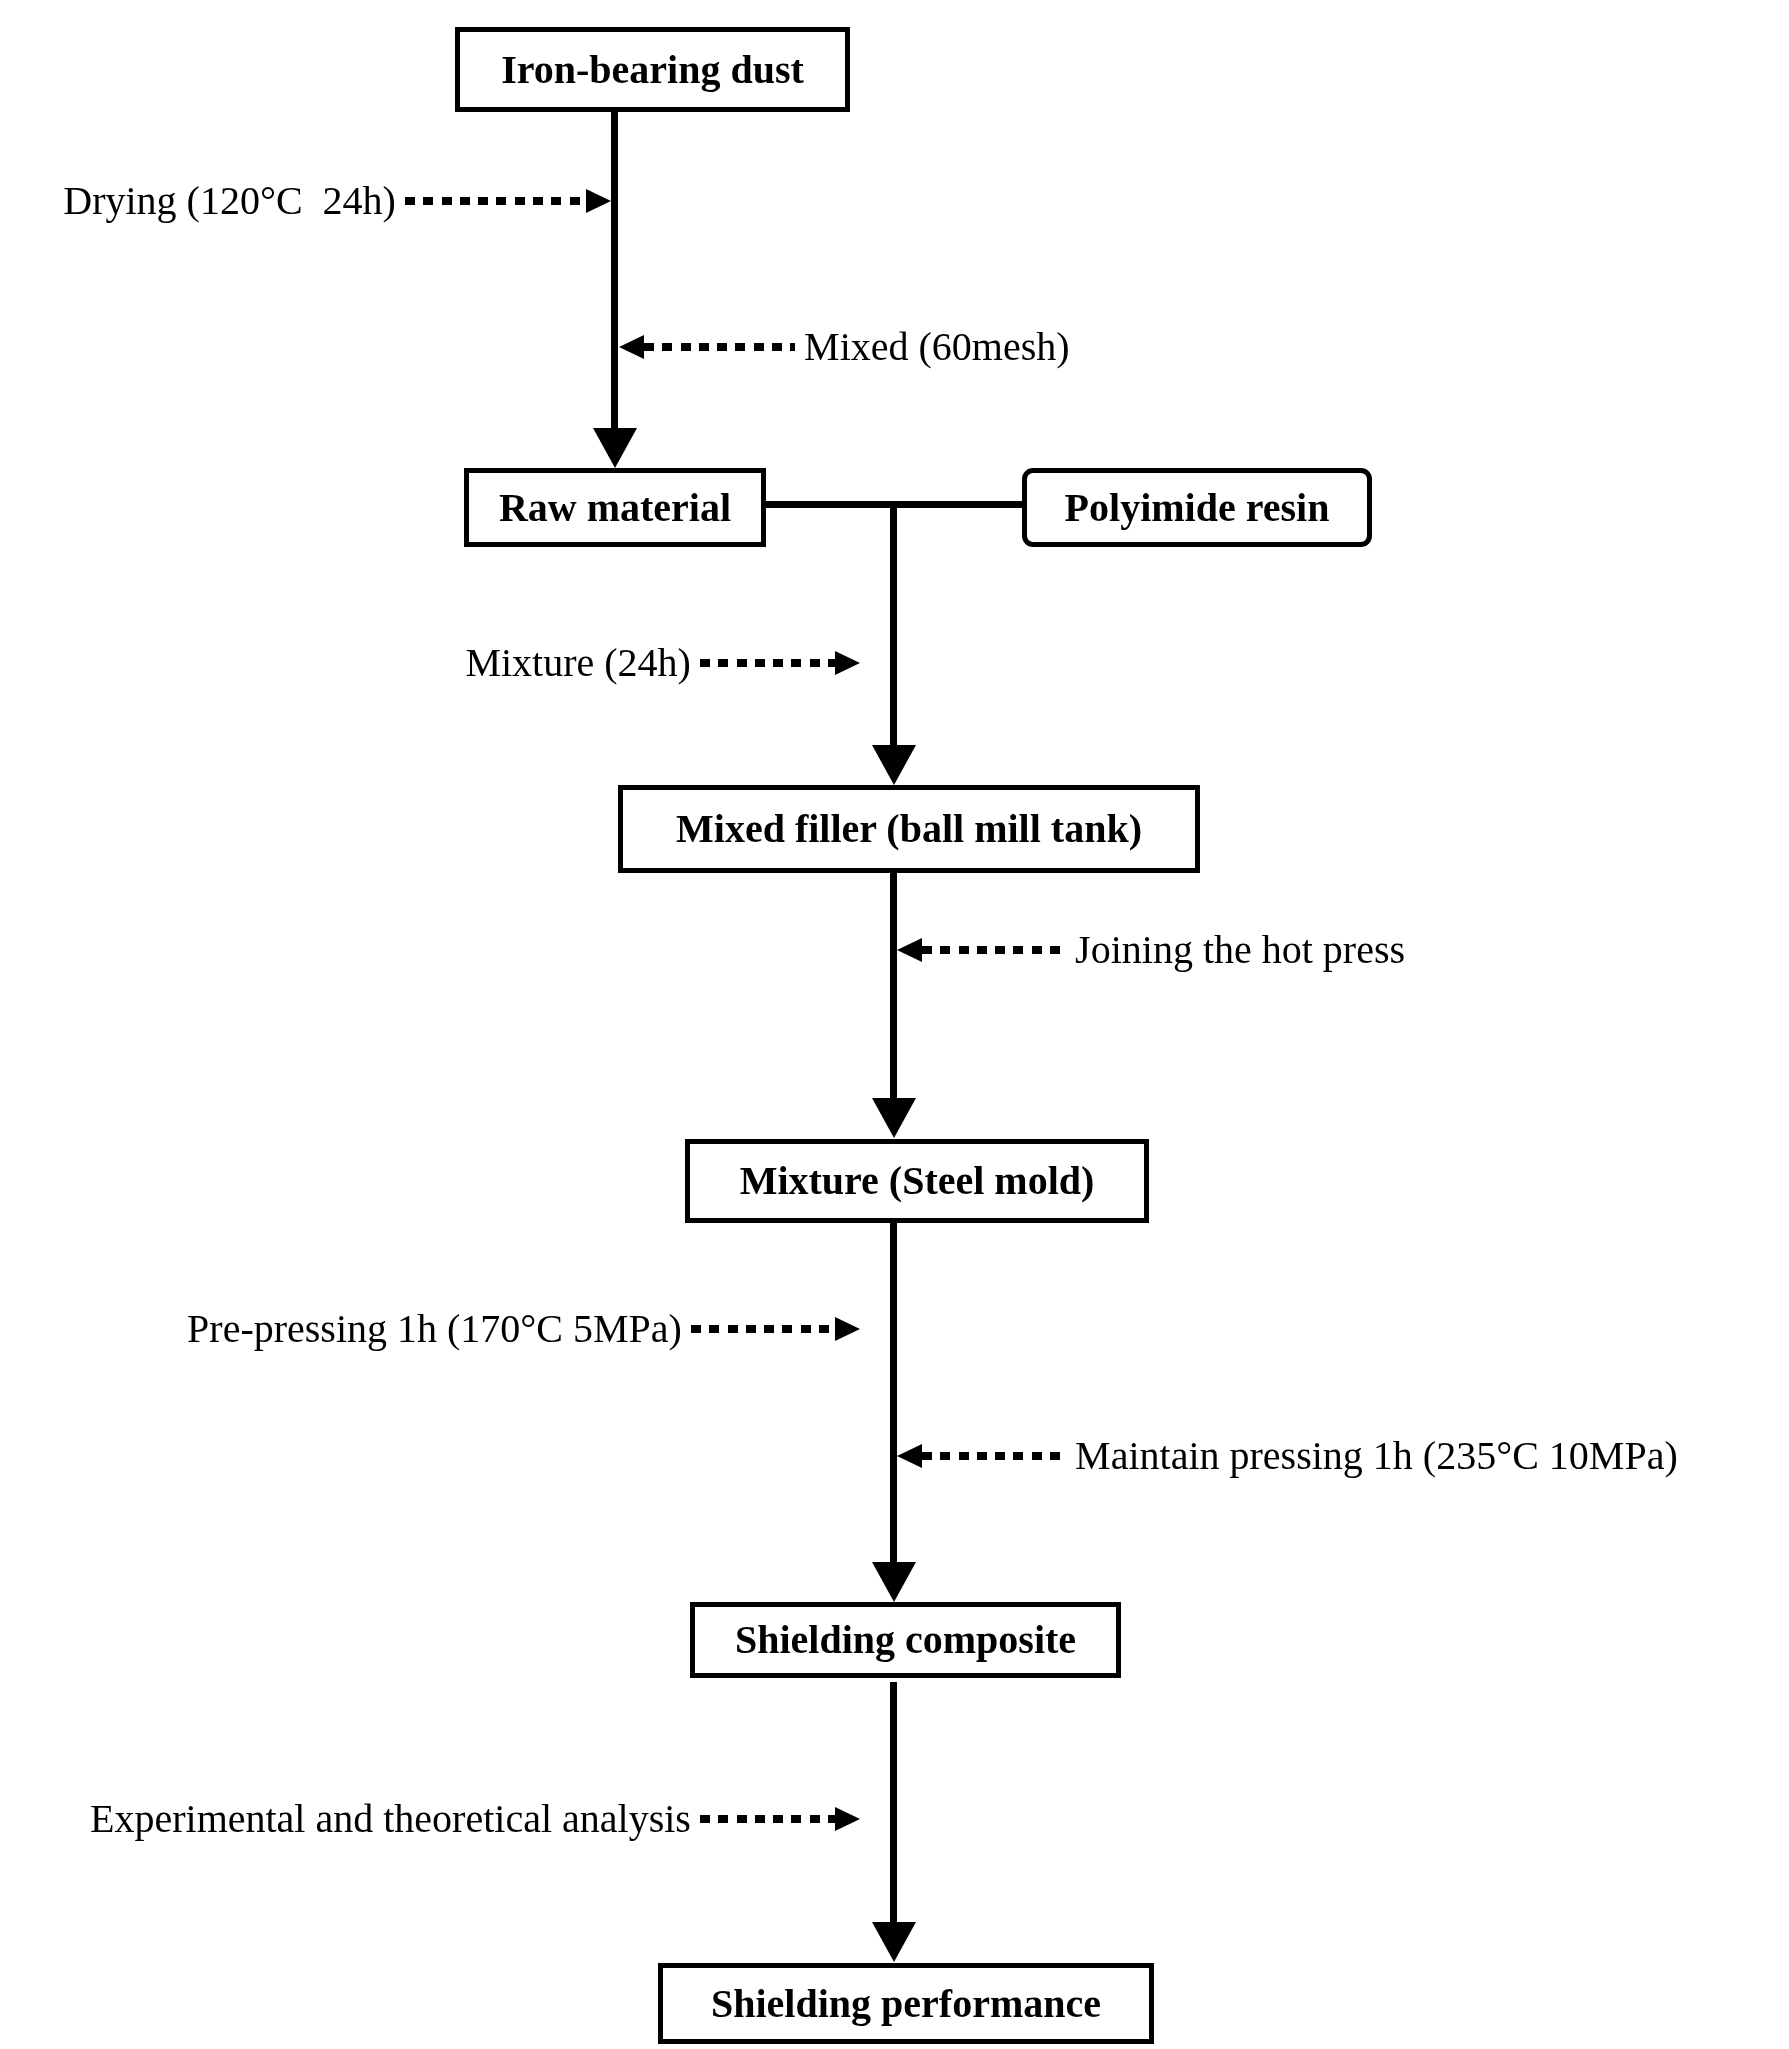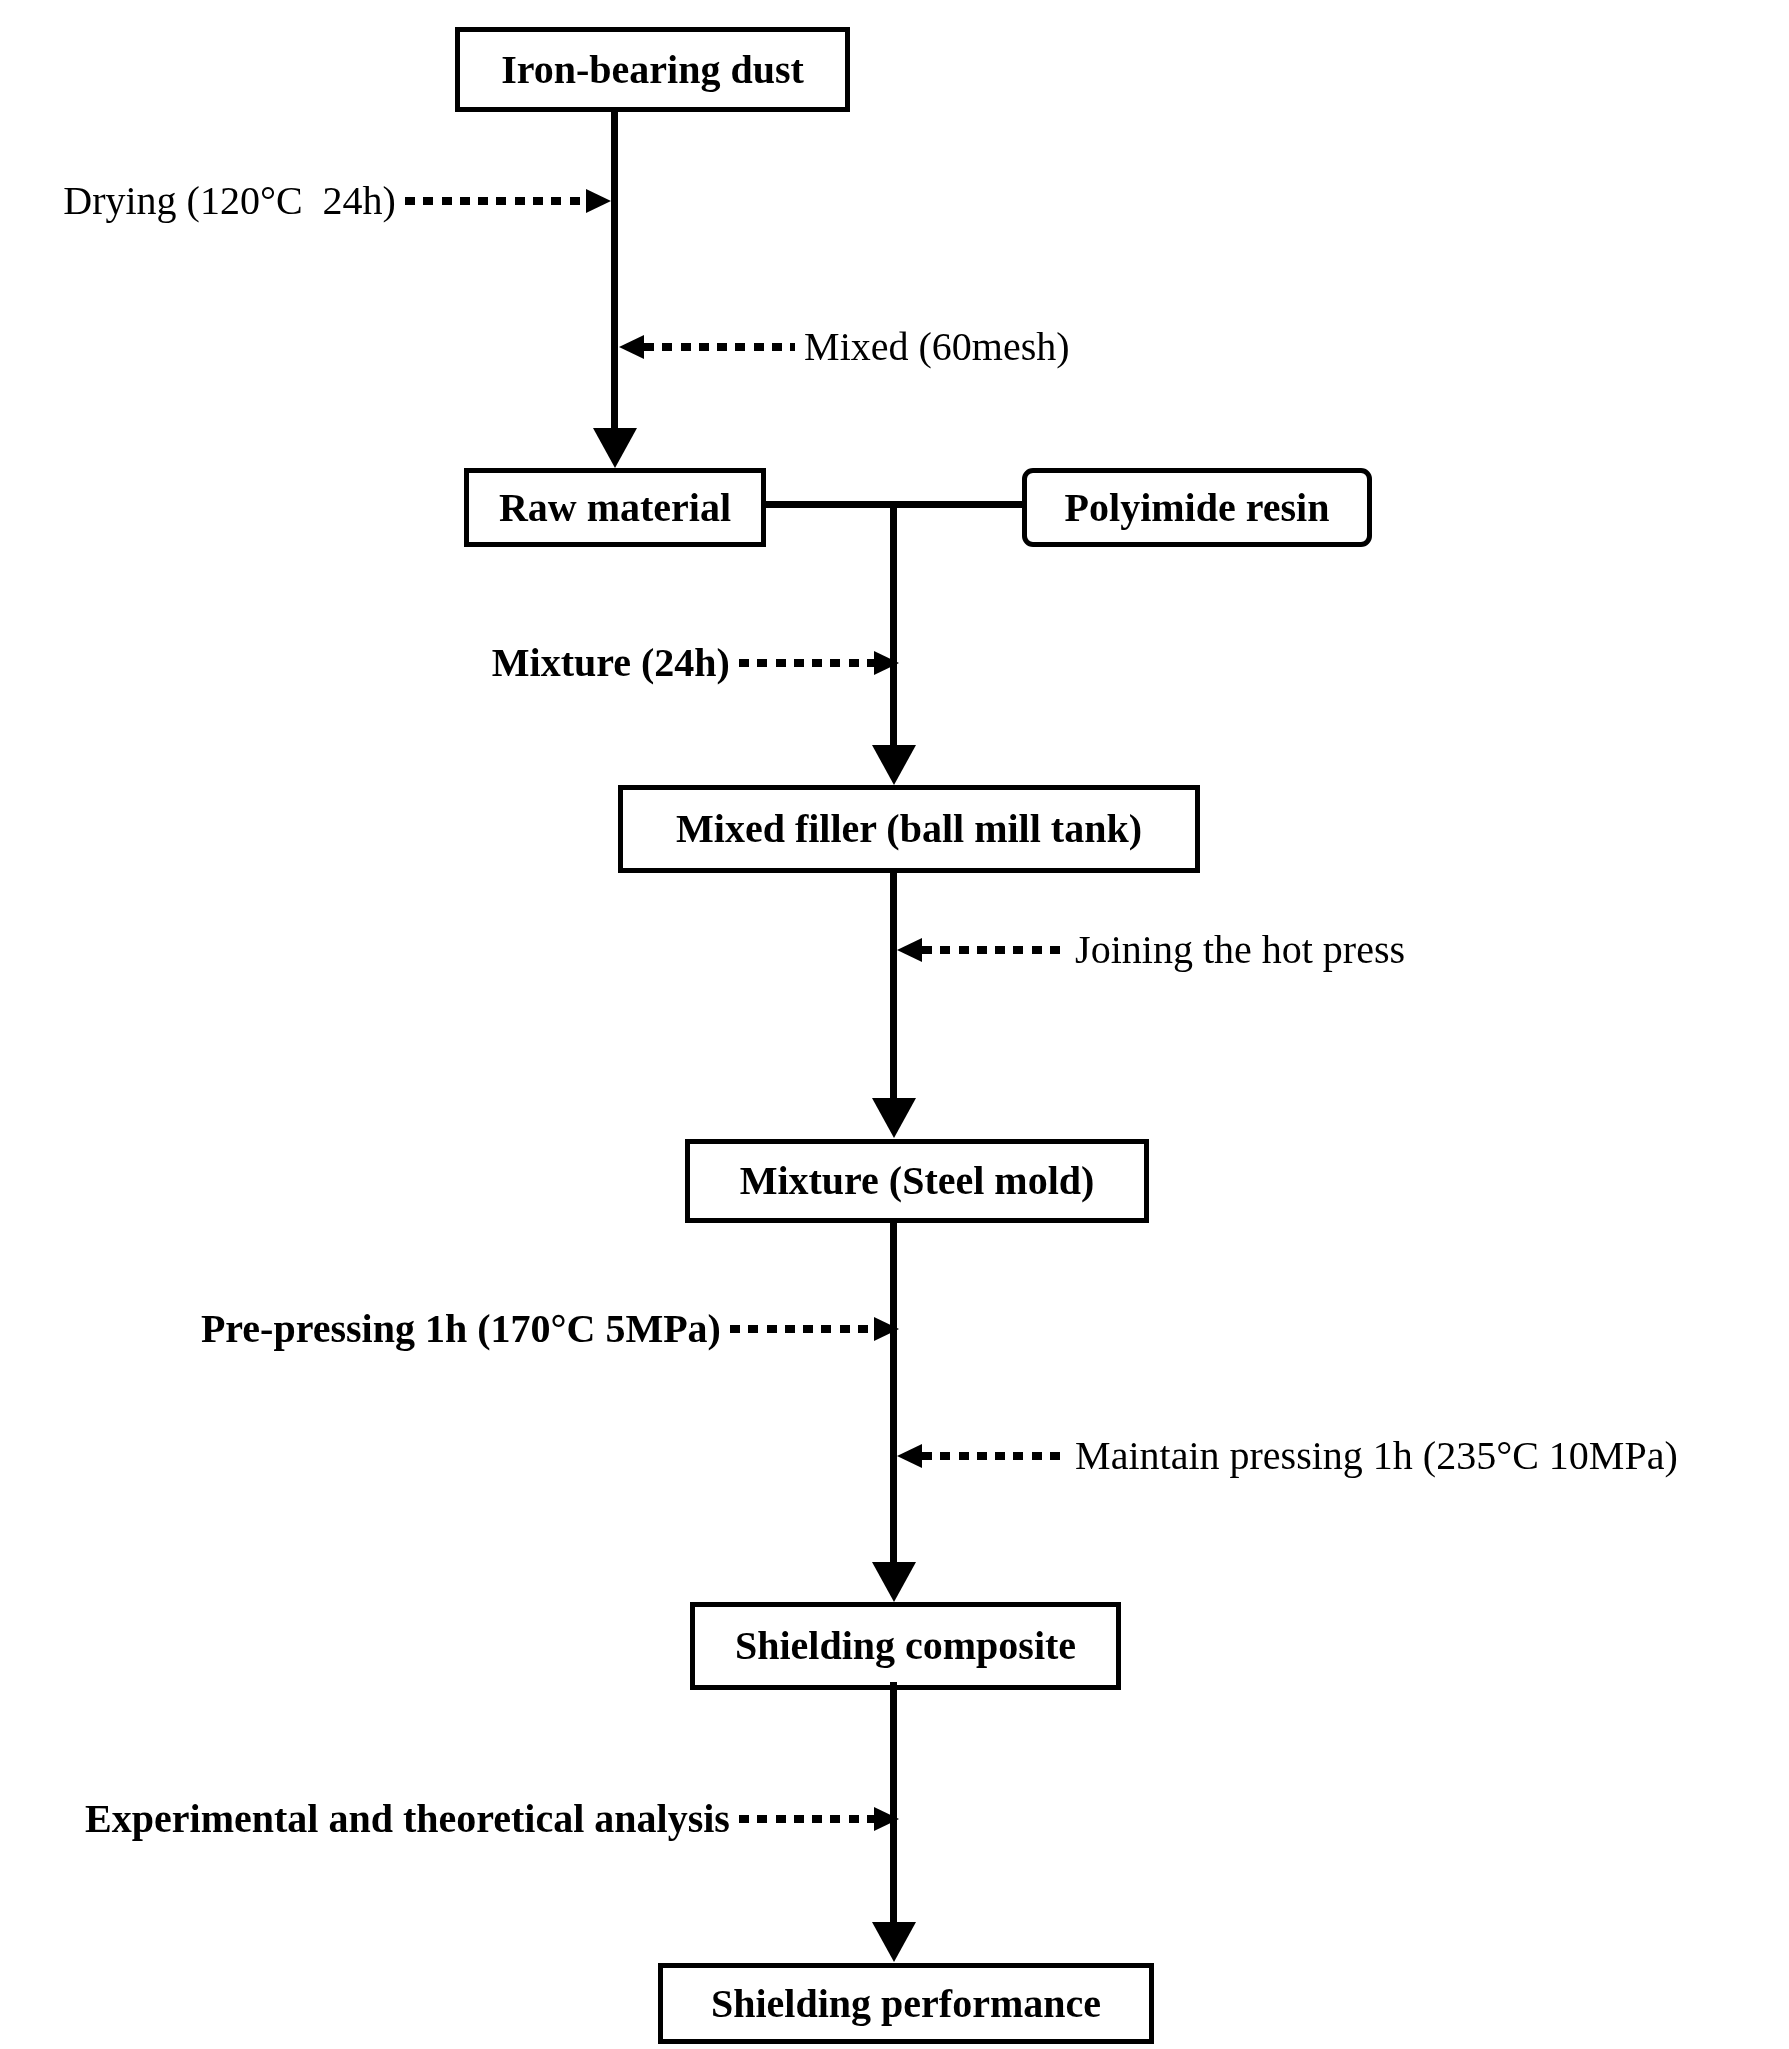--- a/index.html
+++ b/index.html
@@ -19,21 +19,21 @@
     background:#fff;
     display:flex;align-items:center;justify-content:center;
     font-weight:bold;font-size:40px;line-height:1;
     white-space:pre;
   }
   .n-iron{left:455px;top:27.4px;width:395px;height:85px;}
   .n-raw{left:464px;top:468px;width:302px;height:79px;}
   .n-poly{left:1022px;top:468px;width:350px;height:79px;border-radius:11px;}
   .n-mixedfiller{left:618px;top:785px;width:582px;height:88px;}
   .n-steelmold{left:685px;top:1139px;width:464px;height:84px;}
-  .n-composite{left:690px;top:1602px;width:431px;height:88px;}
+  .n-composite{left:690px;top:1602px;width:431px;height:76px;}
   .n-performance{left:658px;top:1963px;width:496px;height:81px;}
 
   
   .vline{position:absolute;width:7.3px;background:#000;}
   .hline{position:absolute;height:7.3px;background:#000;}
   .l-spine1{left:611px;top:112px;height:320px;}
   .l-connector{left:766px;top:501px;width:257px;}
   .l-spine2a{left:890px;top:504px;height:243px;}
   .l-spine2b{left:890px;top:873px;height:228px;}
   .l-spine2c{left:890px;top:1223px;height:342px;}
@@ -63,21 +63,21 @@
     height:8.2px;
     background:repeating-linear-gradient(90deg,#000 0 10px,transparent 10px 18.3px);
   }
   .ann .gap{width:9.1px;}
   .ah-right{width:0;height:0;border-top:12px solid transparent;border-bottom:12px solid transparent;border-left:25px solid #000;}
   .ah-left{width:0;height:0;border-top:12px solid transparent;border-bottom:12px solid transparent;border-right:25px solid #000;}
 
   
   .ann-left-s1{right:1178px;top:201px;text-align:right;}
   .ann-right-s1{left:619px;top:347px;}
-  .ann-left-s2{right:890px;font-weight:bold;}
+  .ann-left-s2{right:929px;}
   .ann-right-s2{left:897px;}
   .y-mixture{top:663px;}
   .y-joining{top:950px;}
   .y-prepress{top:1329px;}
   .y-maintain{top:1456px;}
   .y-experimental{top:1819px;}
 
   .d200{width:181px;}
   .d165{width:151px;}
   .d148{width:135px;}

